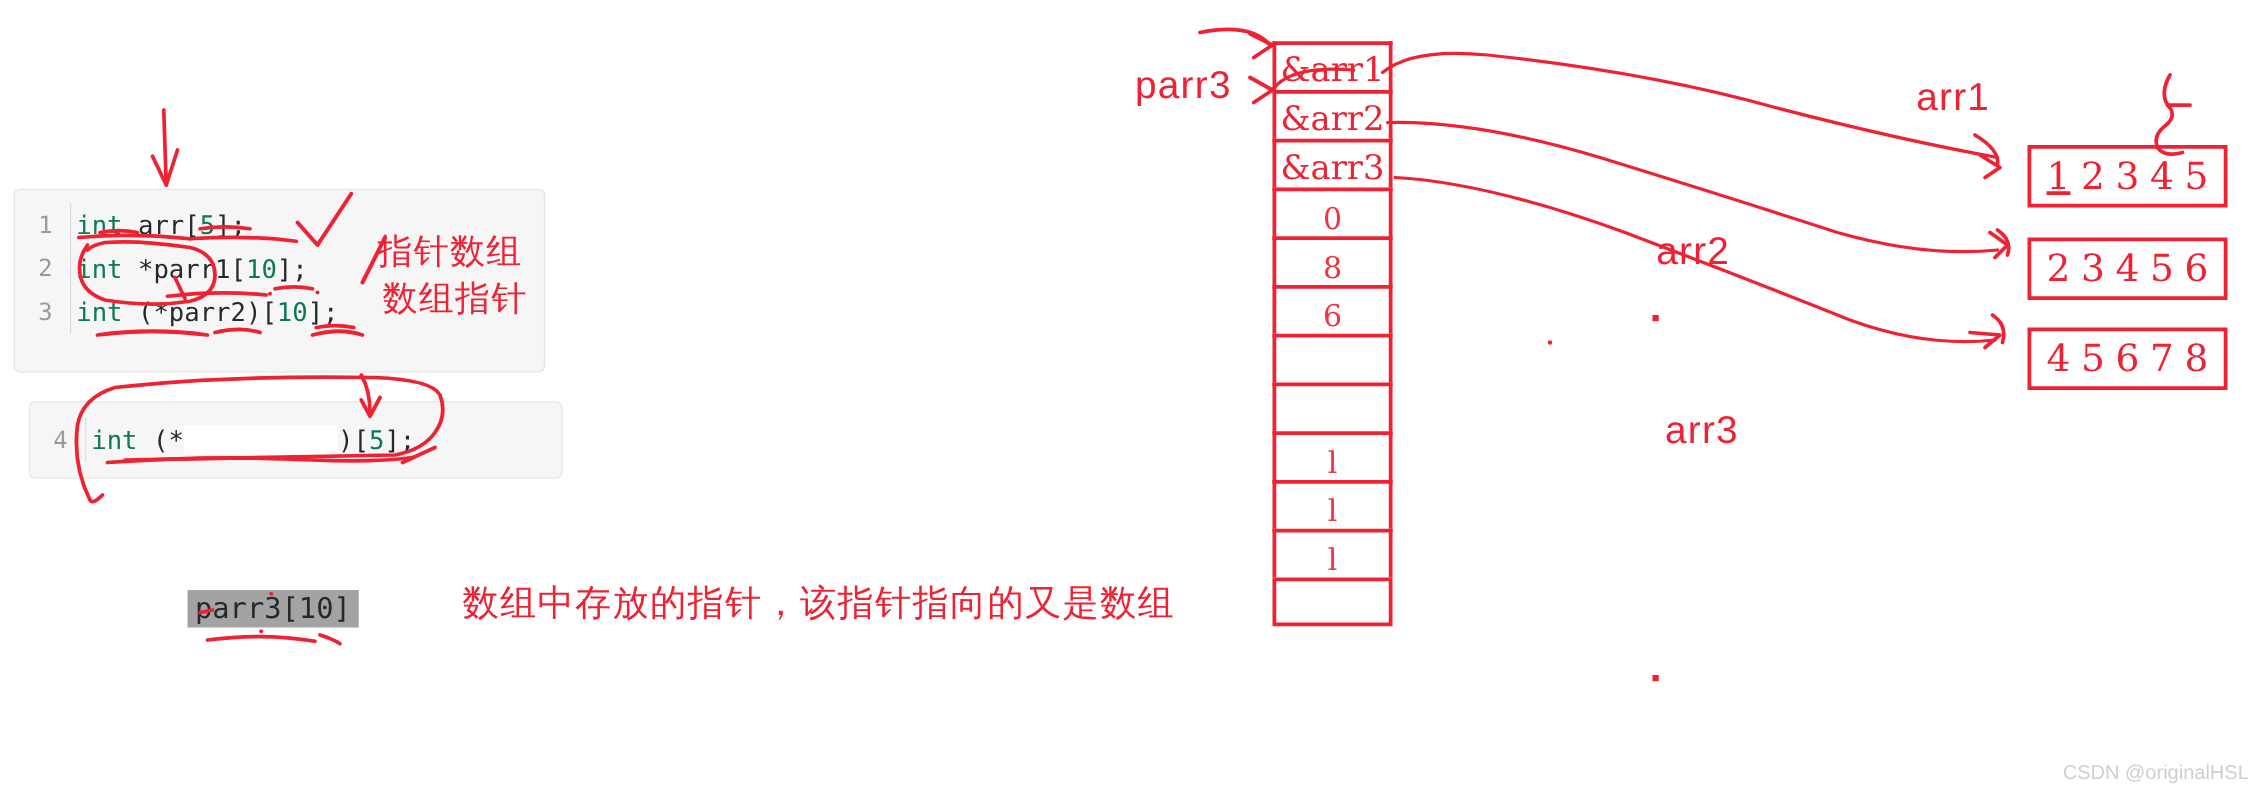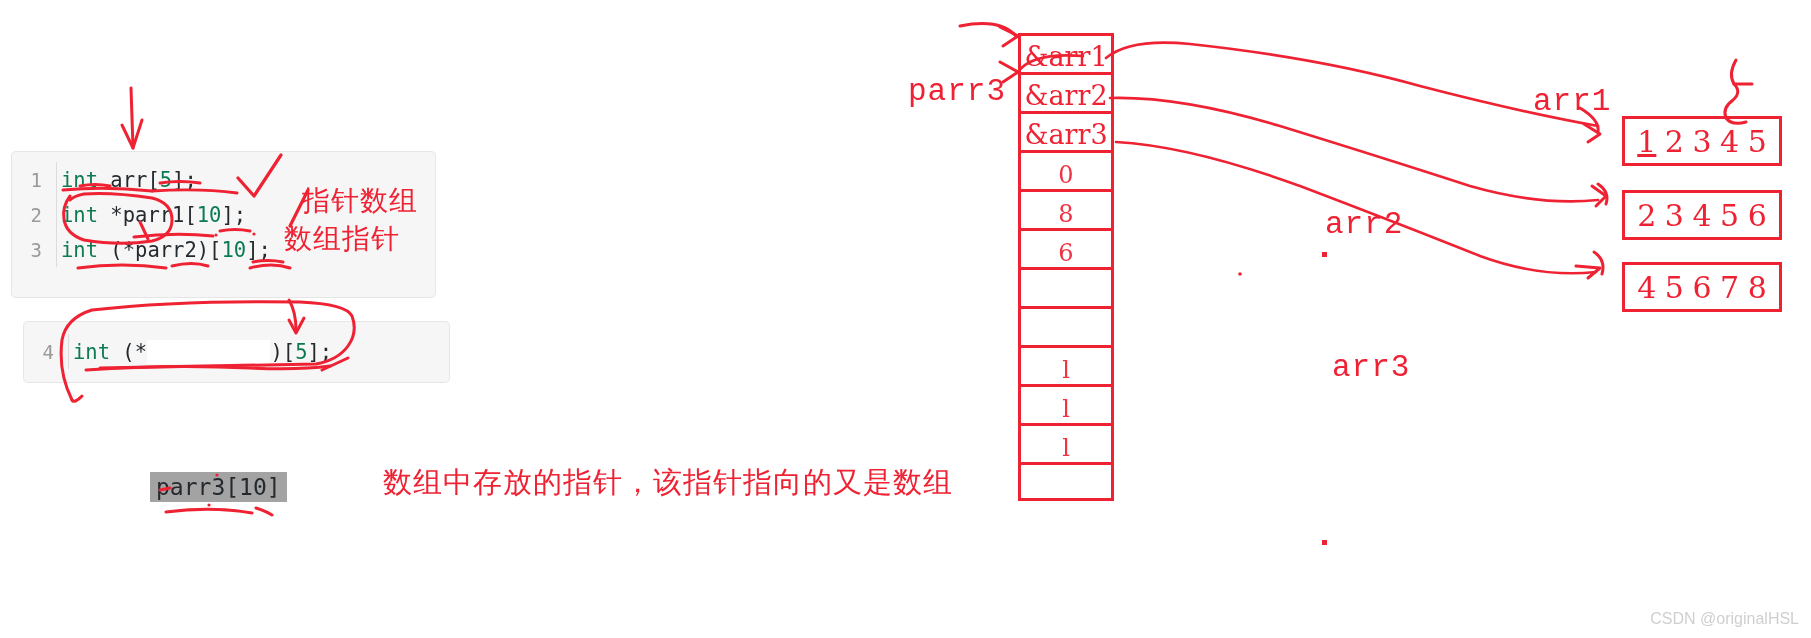--- a/index.html
+++ b/index.html
@@ -67,34 +67,33 @@
   }
   .kw { color: #0f7b52; }
   .num { color: #0b7a54; }
   .pun { color: #24292e; }
   #code-block-main .code-line:first-child { margin-top: 10px; }
 
   
   .ann {
     position: absolute;
     color: #ee2233;
-    font-family: Liberation Mono, monospace;
-    white-space: pre;
-    margin-top: 24px;
+    font-family: Liberation Sans, sans-serif;
+    white-space: pre;
   }
   .ann-cjk {
     position: absolute;
     color: #ee2233;
     font-family: "DejaVu Serif", serif;
     white-space: pre;
   }
   #ann-pointer-array { left: 302px; top: 182px; font-size: 28px; letter-spacing: 1px; }
-  #ann-array-pointer { left: 284px; top: 220px; font-size: 28px; letter-spacing: 1px; text-align: right; }
+  #ann-array-pointer { left: 306px; top: 220px; font-size: 28px; letter-spacing: 1px; text-align: right; }
   #ann-note-line1 { left: 383px; top: 424px; font-size: 29px; letter-spacing: 1px; }
-  #ann-note-line2 { left: 383px; top: 463px; font-size: 29px; letter-spacing: 1px; }
+  #ann-note-line2 { left: 370px; top: 463px; font-size: 29px; letter-spacing: 1px; }
 
   #label-parr3-box {
     position: absolute;
     left: 150px; top: 472px;
     background: #a3a3a3;
     padding: 2px 6px;
     font-family: "DejaVu Sans Mono", monospace;
     font-size: 23px;
     color: #24292e;
     white-space: pre;

